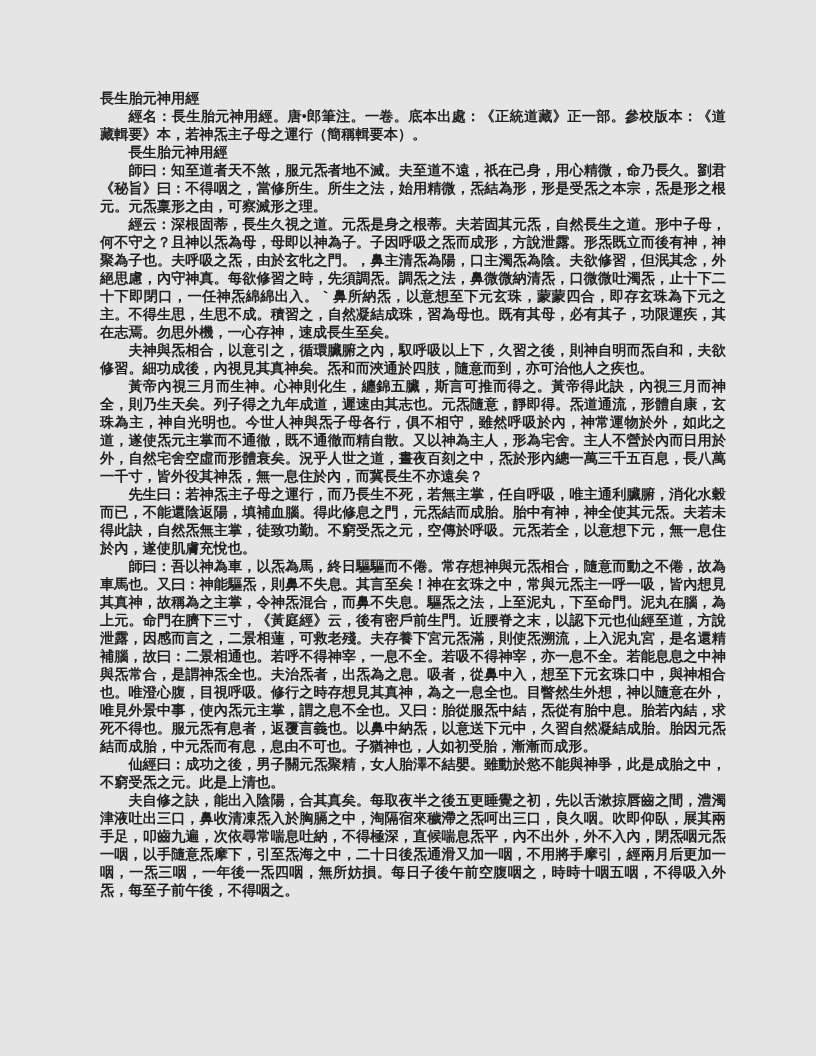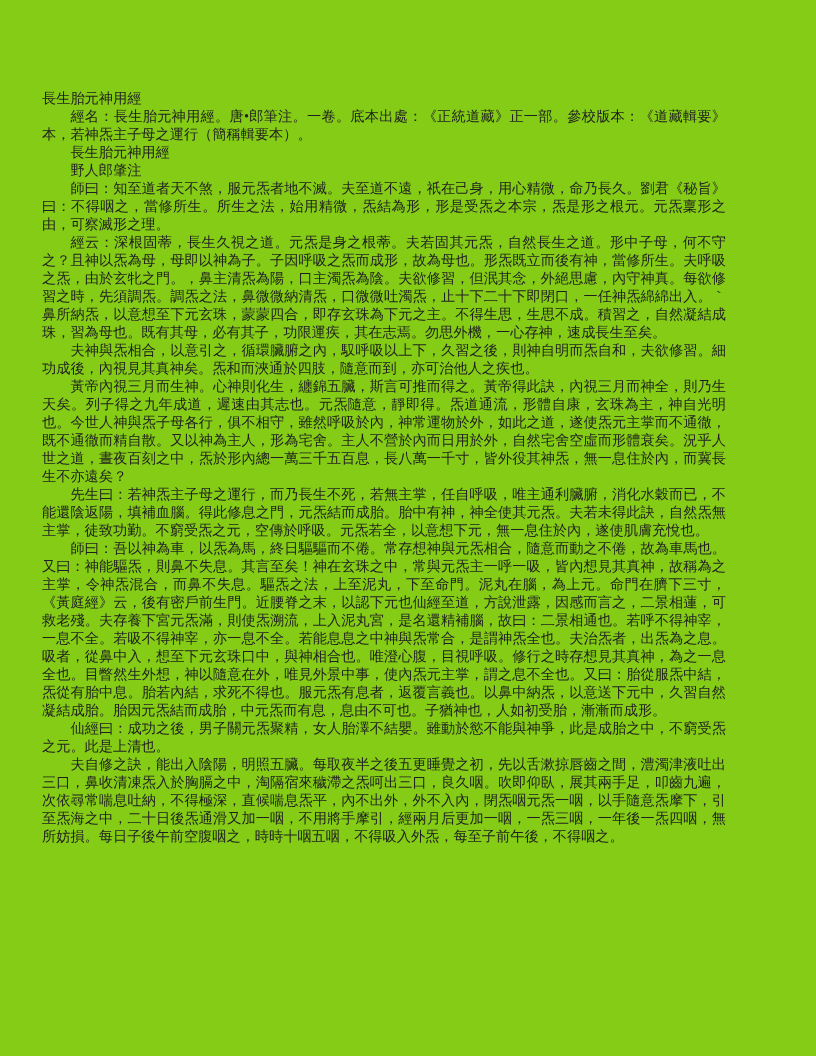--- a/index.html
+++ b/index.html
@@ -1,46 +1,46 @@
 <!DOCTYPE html>
 <html><head>
 <meta charset="utf-8">
 <style>
   html, body { margin: 0; padding: 0; background: #ffffff; }
   .page {
     position: relative;
     width: 816px;
     height: 1056px;
     box-sizing: border-box;
-    padding: 89px 90px 0 42px;
-    background: #84cc16;
+    padding: 89px 90px 0 100px;
+    background: #e5e5e5;
     color: #1f1f1f;
     font-family: "Liberation Serif", "DejaVu Serif", serif;
     font-size: 14.2px;
     line-height: 18px;
     text-align: justify;
     overflow: hidden;
+    font-weight: bold;
   }
   .page p {
     margin: 0;
     padding: 0;
     text-indent: 2em;
     word-break: break-all;
   }
   .page p.noindent { text-indent: 0; }
 </style>
 </head>
 <body>
 
 <div class="page">
   <p class="noindent">長生胎元神用經</p>
   <p>經名：長生胎元神用經。唐•郎筆注。一卷。底本出處：《正統道藏》正一部。參校版本：《道藏輯要》本，若神炁主子母之運行（簡稱輯要本）。</p>
   <p>長生胎元神用經</p>
-  <p>野人郎肇注</p>
   <p>師曰：知至道者天不煞，服元炁者地不滅。夫至道不遠，祇在己身，用心精微，命乃長久。劉君《秘旨》曰：不得咽之，當修所生。所生之法，始用精微，炁結為形，形是受炁之本宗，炁是形之根元。元炁稟形之由，可察滅形之理。</p>
-  <p>經云：深根固蒂，長生久視之道。元炁是身之根蒂。夫若固其元炁，自然長生之道。形中子母，何不守之？且神以炁為母，母即以神為子。子因呼吸之炁而成形，故為母也。形炁既立而後有神，當修所生。夫呼吸之炁，由於玄牝之門。，鼻主清炁為陽，口主濁炁為陰。夫欲修習，但泯其念，外絕思慮，內守神真。每欲修習之時，先須調炁。調炁之法，鼻微微納清炁，口微微吐濁炁，止十下二十下即閉口，一任神炁綿綿出入。｀鼻所納炁，以意想至下元玄珠，蒙蒙四合，即存玄珠為下元之主。不得生思，生思不成。積習之，自然凝結成珠，習為母也。既有其母，必有其子，功限運疾，其在志焉。勿思外機，一心存神，速成長生至矣。</p>
+  <p>經云：深根固蒂，長生久視之道。元炁是身之根蒂。夫若固其元炁，自然長生之道。形中子母，何不守之？且神以炁為母，母即以神為子。子因呼吸之炁而成形，方說泄露。形炁既立而後有神，神聚為子也。夫呼吸之炁，由於玄牝之門。，鼻主清炁為陽，口主濁炁為陰。夫欲修習，但泯其念，外絕思慮，內守神真。每欲修習之時，先須調炁。調炁之法，鼻微微納清炁，口微微吐濁炁，止十下二十下即閉口，一任神炁綿綿出入。｀鼻所納炁，以意想至下元玄珠，蒙蒙四合，即存玄珠為下元之主。不得生思，生思不成。積習之，自然凝結成珠，習為母也。既有其母，必有其子，功限運疾，其在志焉。勿思外機，一心存神，速成長生至矣。</p>
   <p>夫神與炁相合，以意引之，循環臟腑之內，馭呼吸以上下，久習之後，則神自明而炁自和，夫欲修習。細功成後，內視見其真神矣。炁和而浹通於四肢，隨意而到，亦可治他人之疾也。</p>
   <p>黃帝內視三月而生神。心神則化生，纏錦五臟，斯言可推而得之。黃帝得此訣，內視三月而神全，則乃生天矣。列子得之九年成道，遲速由其志也。元炁隨意，靜即得。炁道通流，形體自康，玄珠為主，神自光明也。今世人神與炁子母各行，俱不相守，雖然呼吸於內，神常運物於外，如此之道，遂使炁元主掌而不通徹，既不通徹而精自散。又以神為主人，形為宅舍。主人不營於內而日用於外，自然宅舍空虛而形體衰矣。況乎人世之道，晝夜百刻之中，炁於形內總一萬三千五百息，長八萬一千寸，皆外役其神炁，無一息住於內，而冀長生不亦遠矣？</p>
   <p>先生曰：若神炁主子母之運行，而乃長生不死，若無主掌，任自呼吸，唯主通利臟腑，消化水穀而已，不能還陰返陽，填補血腦。得此修息之門，元炁結而成胎。胎中有神，神全使其元炁。夫若未得此訣，自然炁無主掌，徒致功勤。不窮受炁之元，空傳於呼吸。元炁若全，以意想下元，無一息住於內，遂使肌膚充悅也。</p>
   <p>師曰：吾以神為車，以炁為馬，終日驅驅而不倦。常存想神與元炁相合，隨意而動之不倦，故為車馬也。又曰：神能驅炁，則鼻不失息。其言至矣！神在玄珠之中，常與元炁主一呼一吸，皆內想見其真神，故稱為之主掌，令神炁混合，而鼻不失息。驅炁之法，上至泥丸，下至命門。泥丸在腦，為上元。命門在臍下三寸，《黃庭經》云，後有密戶前生門。近腰脊之末，以認下元也仙經至道，方說泄露，因感而言之，二景相蓮，可救老殘。夫存養下宮元炁滿，則使炁溯流，上入泥丸宮，是名還精補腦，故曰：二景相通也。若呼不得神宰，一息不全。若吸不得神宰，亦一息不全。若能息息之中神與炁常合，是謂神炁全也。夫治炁者，出炁為之息。吸者，從鼻中入，想至下元玄珠口中，與神相合也。唯澄心腹，目視呼吸。修行之時存想見其真神，為之一息全也。目瞥然生外想，神以隨意在外，唯見外景中事，使內炁元主掌，謂之息不全也。又曰：胎從服炁中結，炁從有胎中息。胎若內結，求死不得也。服元炁有息者，返覆言義也。以鼻中納炁，以意送下元中，久習自然凝結成胎。胎因元炁結而成胎，中元炁而有息，息由不可也。子猶神也，人如初受胎，漸漸而成形。</p>
   <p>仙經曰：成功之後，男子關元炁聚精，女人胎澤不結嬰。雖動於慾不能與神爭，此是成胎之中，不窮受炁之元。此是上清也。</p>
-  <p>夫自修之訣，能出入陰陽，明照五臟。每取夜半之後五更睡覺之初，先以舌漱掠唇齒之間，澧濁津液吐出三口，鼻收清凍炁入於胸膈之中，淘隔宿來穢滯之炁呵出三口，良久咽。吹即仰臥，展其兩手足，叩齒九遍，次依尋常喘息吐納，不得極深，直候喘息炁平，內不出外，外不入內，閉炁咽元炁一咽，以手隨意炁摩下，引至炁海之中，二十日後炁通滑又加一咽，不用將手摩引，經兩月后更加一咽，一炁三咽，一年後一炁四咽，無所妨損。每日子後午前空腹咽之，時時十咽五咽，不得吸入外炁，每至子前午後，不得咽之。</p>
+  <p>夫自修之訣，能出入陰陽，合其真矣。每取夜半之後五更睡覺之初，先以舌漱掠唇齒之間，澧濁津液吐出三口，鼻收清凍炁入於胸膈之中，淘隔宿來穢滯之炁呵出三口，良久咽。吹即仰臥，展其兩手足，叩齒九遍，次依尋常喘息吐納，不得極深，直候喘息炁平，內不出外，外不入內，閉炁咽元炁一咽，以手隨意炁摩下，引至炁海之中，二十日後炁通滑又加一咽，不用將手摩引，經兩月后更加一咽，一炁三咽，一年後一炁四咽，無所妨損。每日子後午前空腹咽之，時時十咽五咽，不得吸入外炁，每至子前午後，不得咽之。</p>
 </div>
 
 </body></html>

